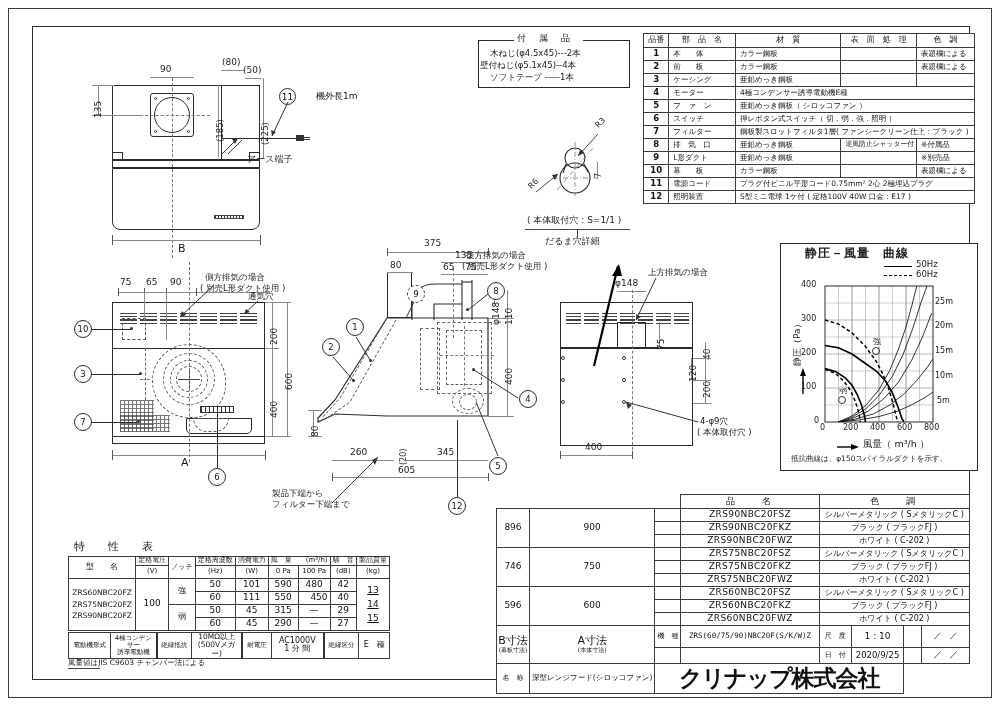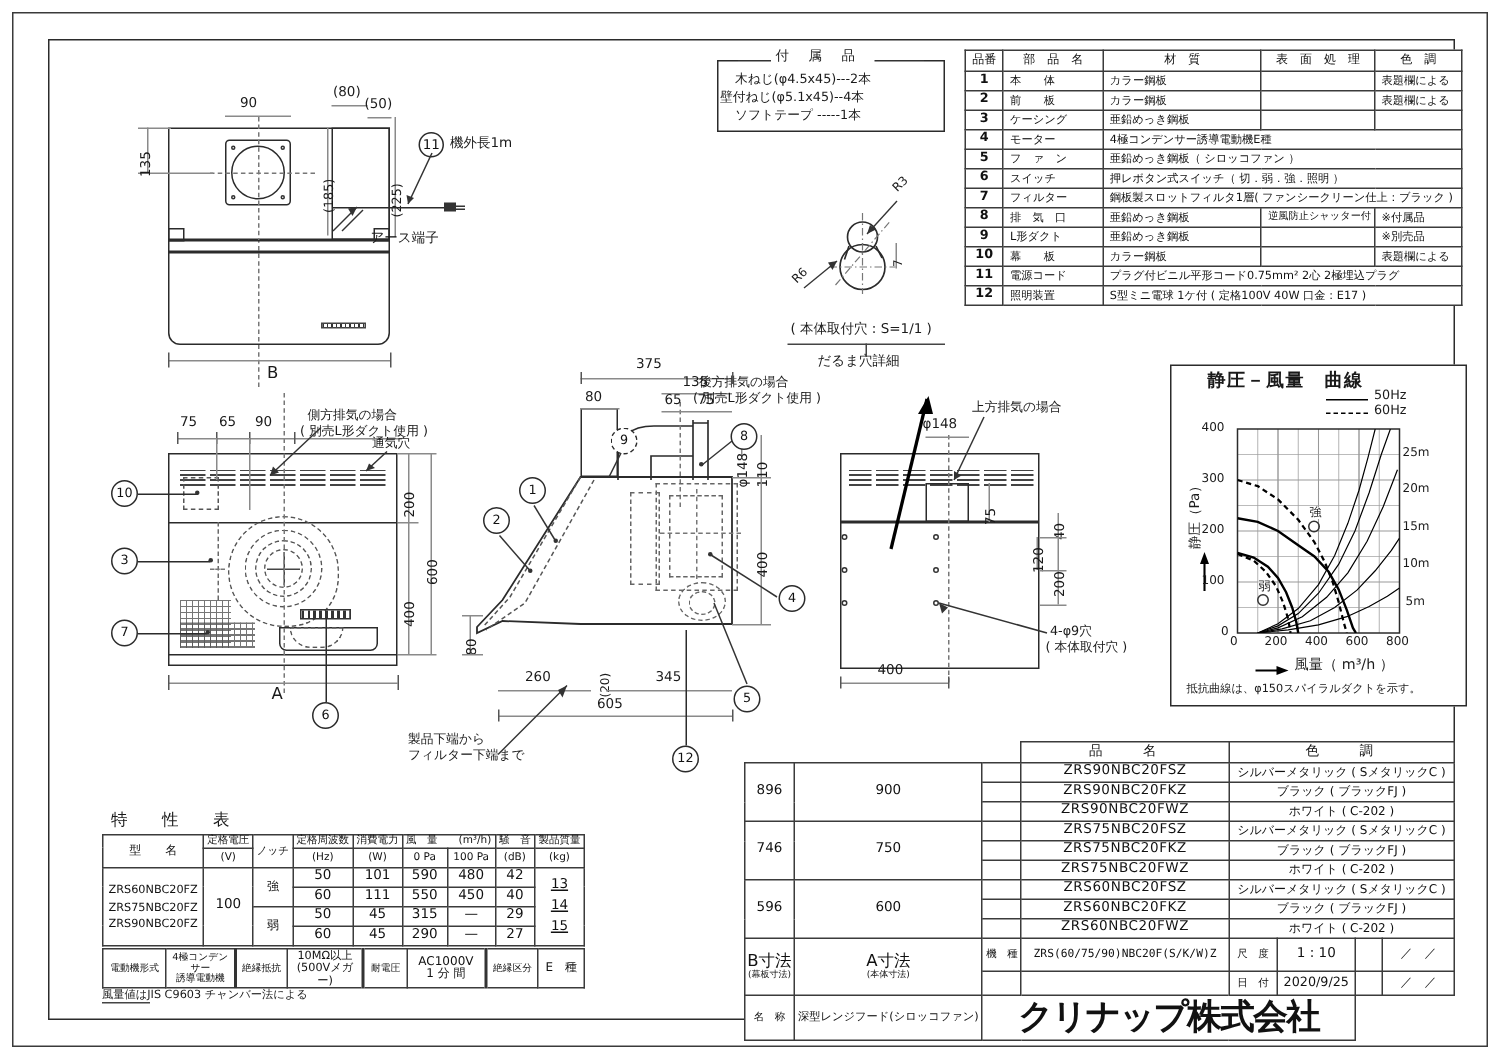--- a/index.html
+++ b/index.html
@@ -149,21 +149,21 @@
     <div class="hl" style="left:222px; top:138px; width:80px;"></div>
     <div class="abs" style="left:296px; top:135px; width:8px; height:6px; background:#333;"></div>
     <div class="abs" style="left:304px; top:136.5px; width:6px; height:1px; background:#333;"></div>
     <div class="abs" style="left:304px; top:139px; width:6px; height:1px; background:#333;"></div>
 
     <div class="balloon" style="left:279px; top:88px; width:17px; height:17px;">11</div>
     <svg class="abs" style="left:262px; top:100px;" width="40" height="42">
       <line x1="26" y1="2" x2="10" y2="36" stroke="#333" stroke-width="1"></line>
       <polygon points="10,36 9,30 14,32" fill="#333"></polygon>
     </svg>
-    <div class="txt jp" style="left:300px; top:92px; font-size:9px;">機外長1m</div>
+    <div class="txt jp" style="left:316px; top:92px; font-size:9px;">機外長1m</div>
 
     <div class="txt jp" style="left:247px; top:155px; font-size:9px;">アース端子</div>
     <svg class="abs" style="left:218px; top:128px;" width="40" height="30">
       <line x1="4" y1="26" x2="20" y2="10" stroke="#333" stroke-width="1"></line>
       <polygon points="20,10 14,11 17,16" fill="#333"></polygon>
       <line x1="10" y1="26" x2="24" y2="12" stroke="#333" stroke-width="1"></line>
     </svg>
 
     <div class="hl-thin" style="left:112px; top:240px; width:148px;"></div>
     <div class="dimtick" style="left:112px; top:235px; height:10px;"></div>
@@ -688,21 +688,21 @@
         <td rowspan="4" style="font-size:9px; line-height:1.6;text-decoration:underline;">
           <div>13</div>
           <div>14</div>
           <div>15</div>
         </td>
       </tr>
       <tr>
         <td style="height:13px; font-size:9px;">60</td>
         <td style="font-size:9px;">111</td>
         <td style="font-size:9px;">550</td>
-        <td style="font-size:9px;">450</td>
+        <td style="font-size:9px;text-align:right;">450</td>
         <td style="font-size:9px;">40</td>
       </tr>
       <tr>
         <td rowspan="2">弱</td>
         <td style="height:13px; font-size:9px;">50</td>
         <td style="font-size:9px;">45</td>
         <td style="font-size:9px;">315</td>
         <td style="font-size:9px;">—</td>
         <td style="font-size:9px;">29</td>
       </tr>

